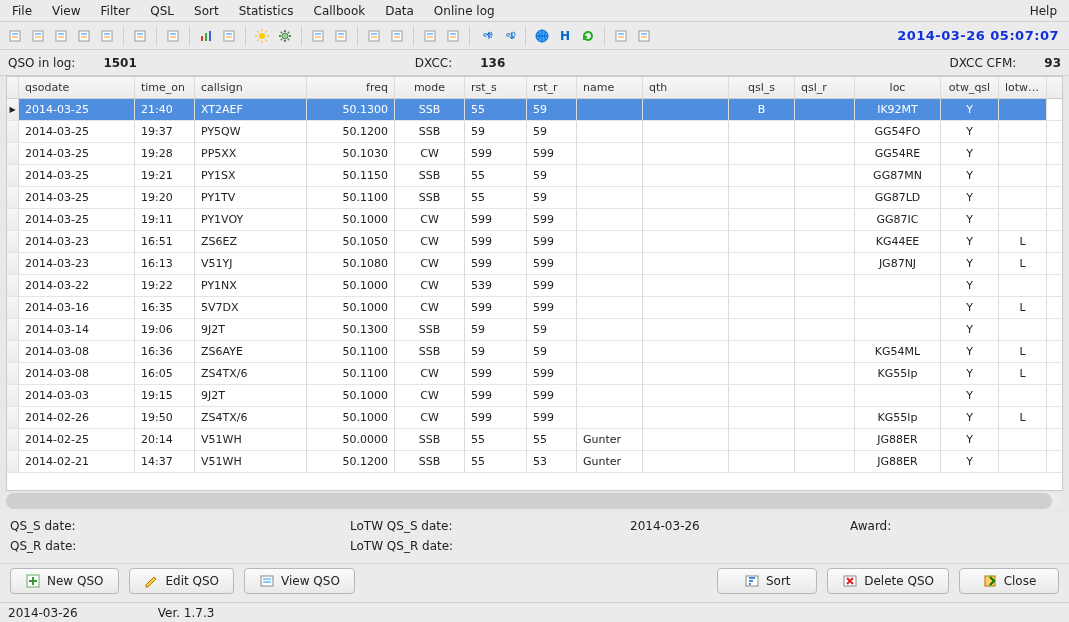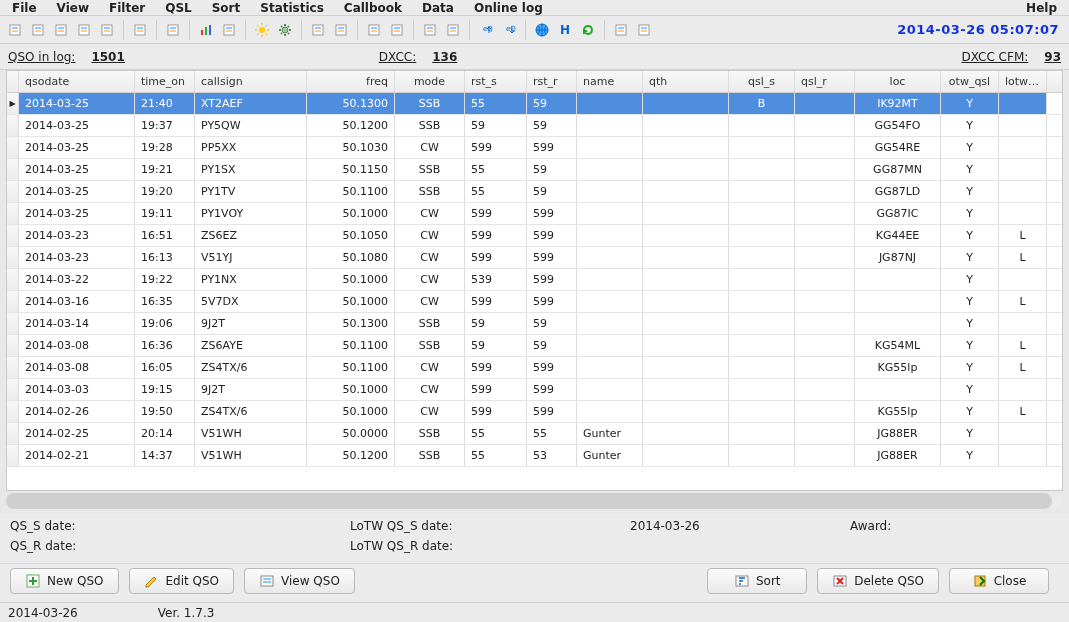--- a/index.html
+++ b/index.html
@@ -13,24 +13,23 @@
     height: 622px;
     overflow: hidden;
     display: flex;
     flex-direction: column;
   }
   .menubar {
     display: flex;
     align-items: center;
     background: #ebebeb;
     border-bottom: 1px solid #d0d0d0;
-    height: 16px;
+    height: 22px;
     padding: 0 2px;
     font-size: 12px;
-    font-weight: bold;
   }
   .menubar .mi { padding: 2px 10px; cursor: default; }
   .menubar .spacer { flex: 1; }
   .toolbar {
     display: flex;
     align-items: center;
     background: #ebebeb;
     border-bottom: 1px solid #d0d0d0;
     height: 28px;
     padding: 0 4px;
@@ -58,22 +57,21 @@
   .ic { width: 16px; height: 16px; }
 
   .statsrow {
     display: flex;
     align-items: center;
     height: 26px;
     background: #ebebeb;
     border-bottom: 1px solid #d0d0d0;
     font-size: 12px;
     padding: 0 8px;
-    gap: 12px;
-    text-decoration: underline;
+    gap: 24px;
   }
   .statsrow .lbl { margin-right: 4px; }
   .statsrow .val { font-weight: bold; }
   .statsrow .gap1 { width: 230px; }
   .statsrow .gap2 { flex:1; }
 
   .tablewrap {
     flex: 1;
     background: #fff;
     margin: 0 6px;
@@ -154,21 +152,21 @@
     padding: 6px 10px 10px 10px;
     font-size: 12px;
     background: #ebebeb;
   }
   .infogrid .lab { color:#222; }
 
   .buttonbar {
     display:flex;
     align-items:center;
     gap:10px;
-    padding: 4px 20px 8px 10px;
+    padding: 4px 10px 8px 10px;
     background:#ebebeb;
     border-top:1px solid #d5d5d5;
   }
   .buttonbar .spacer { flex:1; }
   .btn {
     display:flex; align-items:center; gap:6px;
     height:26px; padding: 0 14px;
     background: linear-gradient(#fbfbfb,#e9e9e9);
     border:1px solid #b8b8b8; border-radius:4px;
     font-size:12px; cursor:default; min-width:100px; justify-content:center;

